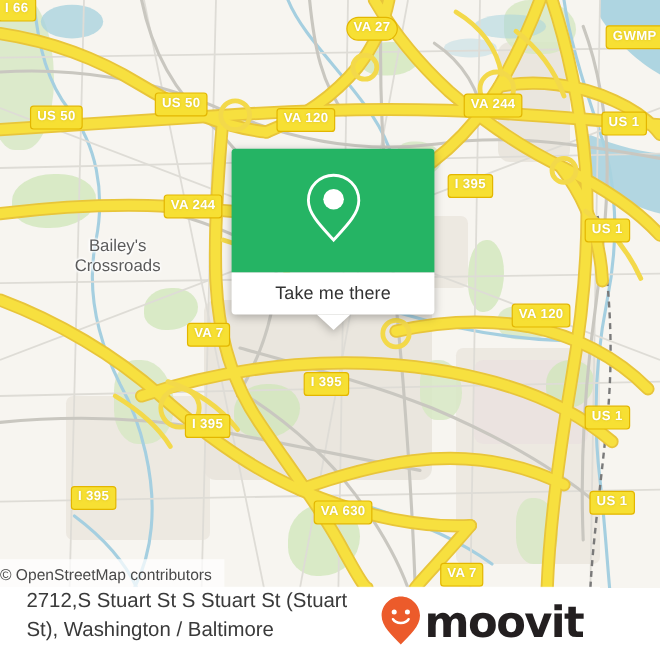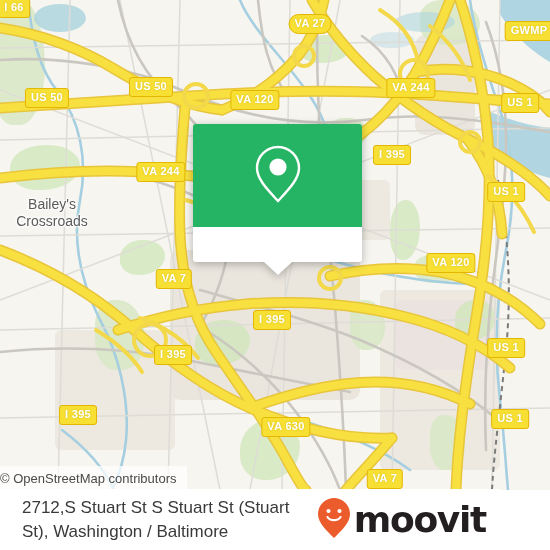--- a/index.html
+++ b/index.html
@@ -57,20 +57,21 @@
   .place-label {
     position: absolute;
     transform: translate(-50%, -50%);
     color: #5b5b5b;
     font-size: 14px;
     line-height: 17px;
     text-align: center;
     white-space: pre;
     text-shadow: 1px 1px 2px #fff, -1px -1px 2px #fff, 1px -1px 2px #fff, -1px 1px 2px #fff;
     font-family: "Liberation Sans", sans-serif;
+    margin-left: 46px;
   }
 
   
   #attribution {
     position: absolute;
     left: 0;
     top: 466px;
     height: 24px;
     padding: 3px 10px 0 0;
     background: rgba(255,255,255,.72);
@@ -124,21 +125,20 @@
   }
 
   
   #footer {
     position: absolute;
     left: 0; bottom: 0;
     width: 500px;
     height: 61px;
     background: rgba(255,255,255,.93);
     display: flex;
-    align-items: center;
     padding: 0 14px 0 22px;
   }
   #footer-title {
     flex: 1 1 auto;
     color: #3a3a3a;
     font-size: 17px;
     line-height: 24px;
     padding-right: 8px;
     font-family: "Liberation Sans", sans-serif;
   }
@@ -322,20 +322,21 @@
     <div id="popup">
       <div id="popup-head">
         <span>
           <svg width="50" height="62" viewBox="0 0 50 62" fill="none">
             <path d="M25 4 C13.4 4 4 13.4 4 25 C4 36 14 46 25 58 C36 46 46 36 46 25 C46 13.4 36.6 4 25 4 Z" stroke="#ffffff" stroke-width="2.4" fill="none"></path>
             <circle cx="25" cy="24" r="8.6" fill="#ffffff"></circle>
           </svg>
         </span>
       </div>
       <div id="popup-body">
+        <span id="popup-label">Take me there</span>
         <span id="popup-tail"></span>
       </div>
     </div>
   </div>
 
   <div id="footer">
     <div id="footer-title">2712,S Stuart St S Stuart St (Stuart St), Washington / Baltimore</div>
     <div id="brand">
       <span>
         <svg width="34" height="42" viewBox="0 0 34 42">

